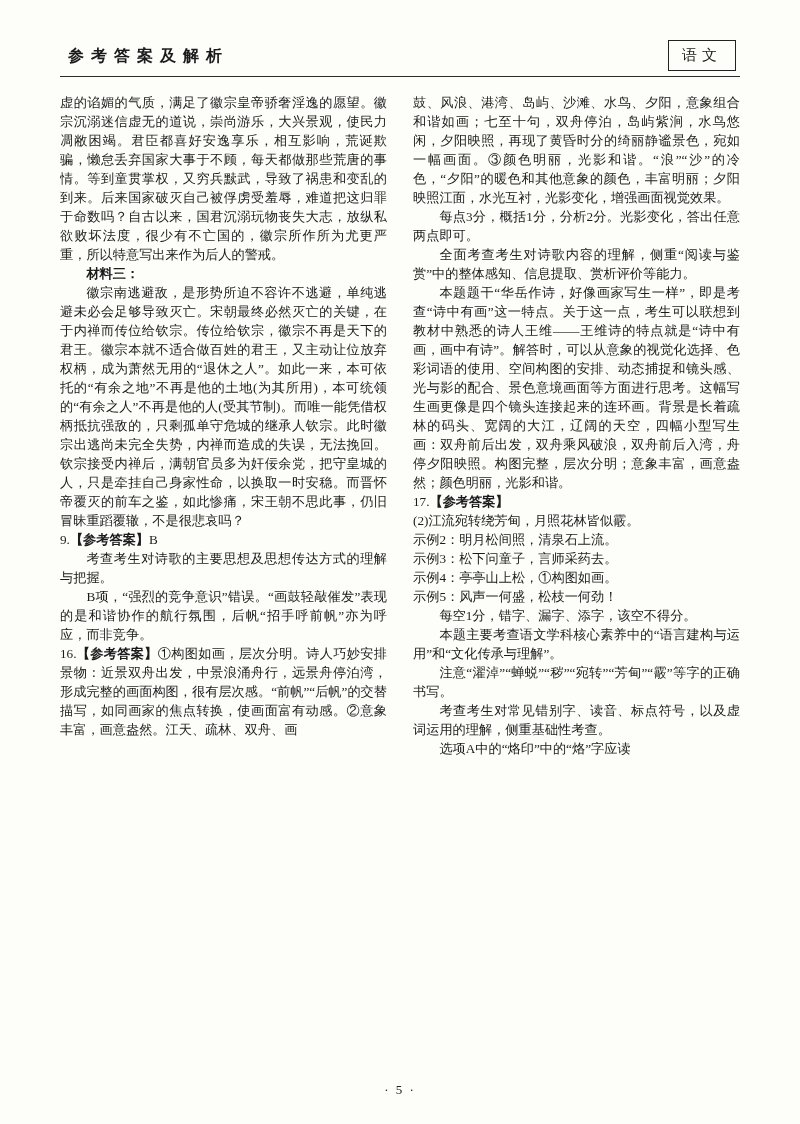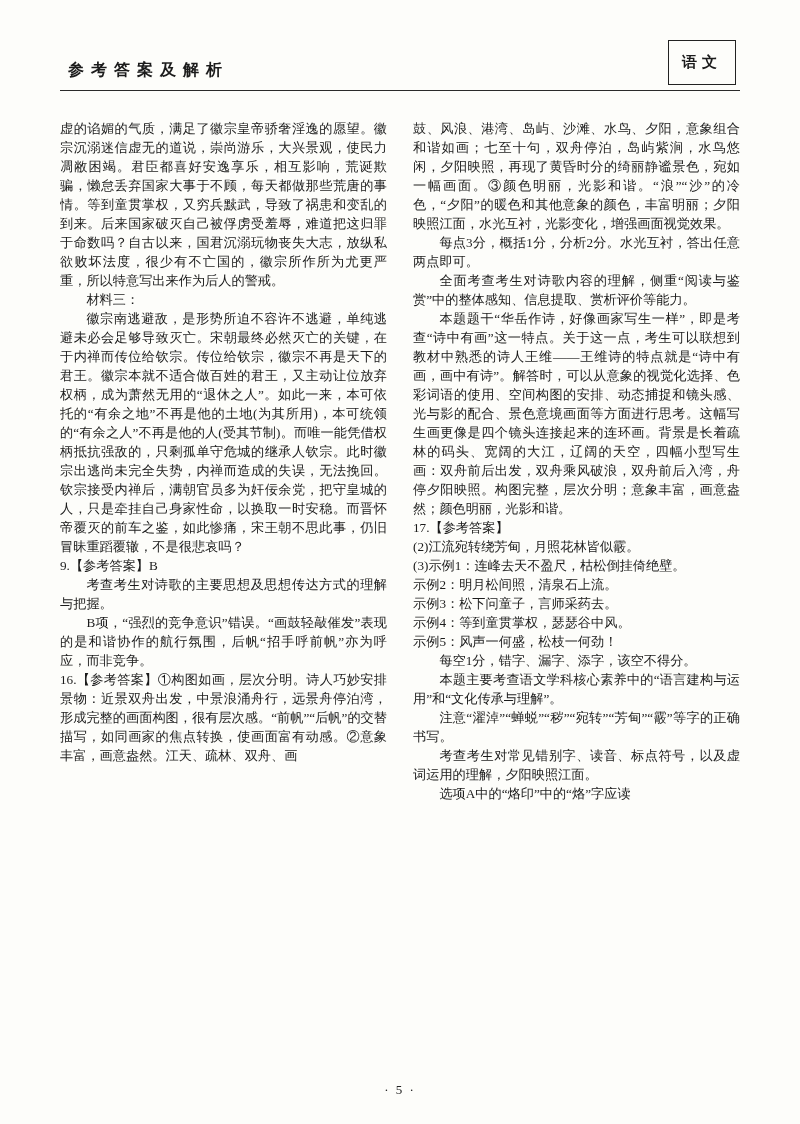--- a/index.html
+++ b/index.html
@@ -17,39 +17,39 @@
   .header{
     display:flex;justify-content:space-between;align-items:flex-end;
     border-bottom:1.5px solid #2a2a2a;
     padding:0 4px 9px 8px;
   }
   .header-title{
     font-size:16px;letter-spacing:7px;font-weight:600;
   }
   .subject-box{
     border:1.6px solid #222;
-    padding:12px 13px;
-    font-size:15px;font-weight:bold;letter-spacing:5px;
+    padding:5px 13px;
+    font-size:15px;font-weight:normal;letter-spacing:5px;
     background:#fdfdfa;
     margin-bottom:-4px;
   }
   .columns{
     flex:1;
     display:flex;gap:26px;
-    margin-top:28px;
+    margin-top:16px;
     overflow:hidden;
   }
   .col{
     flex:1;min-width:0;
     font-size:13.2px;line-height:19px;
     text-align:justify;
   }
   p.para{margin:0;text-indent:2em;}
   p.para.no-indent{text-indent:0;}
-  span.b{font-weight:normal;}
+  span.b{font-weight:bold;}
   span.wavy{
     text-decoration:underline;
     text-decoration-style:wavy;
     text-decoration-thickness:1px;
     text-underline-offset:3px;
   }
   .footer{
     text-align:center;
     font-size:13px;
     letter-spacing:2px;
@@ -72,33 +72,32 @@
         <p class="para no-indent"><span>虚的谄媚的气质，满足了徽宗皇帝骄奢淫逸的愿望。徽宗沉溺迷信虚无的道说，崇尚游乐，大兴景观，使民力凋敝困竭。君臣都喜好安逸享乐，相互影响，荒诞欺骗，懒怠丢弃国家大事于不顾，每天都做那些荒唐的事情。等到童贯掌权，又穷兵黩武，导致了祸患和变乱的到来。后来国家破灭自己被俘虏受羞辱，难道把这归罪于命数吗？自古以来，国君沉溺玩物丧失大志，放纵私欲败坏法度，很少有不亡国的，徽宗所作所为尤更严重，所以特意写出来作为后人的警戒。</span></p>
         <p class="para"><span class="b">材料三：</span></p>
         <p class="para"><span>徽宗南逃避敌，是形势所迫不容许不逃避，单纯逃避未必会足够导致灭亡。宋朝最终必然灭亡的关键，在于内禅而传位给钦宗。传位给钦宗，徽宗不再是天下的君王。徽宗本就不适合做百姓的君王，又主动让位放弃权柄，成为萧然无用的“退休之人”。如此一来，本可依托的“有余之地”不再是他的土地(为其所用)，本可统领的“有余之人”不再是他的人(受其节制)。而唯一能凭借权柄抵抗强敌的，只剩孤单守危城的继承人钦宗。此时徽宗出逃尚未完全失势，内禅而造成的失误，无法挽回。钦宗接受内禅后，满朝官员多为奸佞余党，把守皇城的人，只是牵挂自己身家性命，以换取一时安稳。而晋怀帝覆灭的前车之鉴，如此惨痛，宋王朝不思此事，仍旧冒昧重蹈覆辙，不是很悲哀吗？</span></p>
         <p class="para no-indent"><span>9.</span><span class="b">【参考答案】</span><span>B</span></p>
         <p class="para"><span>考查考生对诗歌的主要思想及思想传达方式的理解与把握。</span></p>
         <p class="para"><span>B项，“强烈的竞争意识”错误。“画鼓轻敲催发”表现的是和谐协作的航行氛围，后帆“招手呼前帆”亦为呼应，而非竞争。</span></p>
         <p class="para no-indent"><span>16.</span><span class="b">【参考答案】</span><span>①构图如画，层次分明。诗人巧妙安排景物：近景双舟出发，中景浪涌舟行，远景舟停泊湾，形成完整的画面构图，很有层次感。“前帆”“后帆”的交替描写，如同画家的焦点转换，使画面富有动感。②意象丰富，画意盎然。江天、疏林、双舟、画</span></p>
       </div>
     <div class="col">
         <p class="para no-indent"><span>鼓、风浪、港湾、岛屿、沙滩、水鸟、夕阳，意象组合和谐如画；七至十句，双舟停泊，岛屿紫涧，水鸟悠闲，夕阳映照，再现了黄昏时分的绮丽静谧景色，宛如一幅画面。③颜色明丽，光影和谐。“浪”“沙”的冷色，“夕阳”的暖色和其他意象的颜色，丰富明丽；夕阳映照江面，水光互衬，光影变化，增强画面视觉效果。</span></p>
-        <p class="para"><span>每点3分，概括1分，分析2分。水光互衬，答出任意两点即可。</span></p>
+        <p class="para"><span>每点3分，概括1分，分析2分。光影变化，答出任意两点即可。</span></p>
         <p class="para"><span>全面考查考生对诗歌内容的理解，侧重“阅读与鉴赏”中的整体感知、信息提取、赏析评价等能力。</span></p>
         <p class="para"><span>本题题干“华岳作诗，好像画家写生一样”，即是考查“诗中有画”这一特点。关于这一点，考生可以联想到教材中熟悉的诗人王维——王维诗的特点就是“诗中有画，画中有诗”。解答时，可以从意象的视觉化选择、色彩词语的使用、空间构图的安排、动态捕捉和镜头感、光与影的配合、景色意境画面等方面进行思考。这幅写生画更像是四个镜头连接起来的连环画。背景是长着疏林的码头、宽阔的大江，辽阔的天空，四幅小型写生画：双舟前后出发，双舟乘风破浪，双舟前后入湾，舟停夕阳映照。构图完整，层次分明；意象丰富，画意盎然；颜色明丽，光影和谐。</span></p>
         <p class="para no-indent"><span>17.</span><span class="b">【参考答案】</span></p>
         <p class="para no-indent"><span>(2)江流宛转绕芳甸，月照花林皆似霰。</span></p>
-        <p class="para no-indent"><span>(3)示例1：连峰去天不盈尺，枯松倒挂倚绝壁。</span></p>
         <p class="para no-indent"><span>示例2：明月松间照，清泉石上流。</span></p>
         <p class="para no-indent"><span>示例3：松下问童子，言师采药去。</span></p>
-        <p class="para no-indent"><span>示例4：等到童贯掌权，瑟瑟谷中风。</span></p>
+        <p class="para no-indent"><span>示例4：亭亭山上松，①构图如画。</span></p>
         <p class="para no-indent"><span>示例5：风声一何盛，松枝一何劲！</span></p>
         <p class="para"><span>每空1分，错字、漏字、添字，该空不得分。</span></p>
         <p class="para"><span>本题主要考查语文学科核心素养中的“语言建构与运用”和“文化传承与理解”。</span></p>
         <p class="para"><span>注意“濯淖”“蝉蜕”“秽”“宛转”“芳甸”“霰”等字的正确书写。</span></p>
-        <p class="para"><span>考查考生对常见错别字、读音、标点符号，以及虚词运用的理解，夕阳映照江面。</span></p>
+        <p class="para"><span>考查考生对常见错别字、读音、标点符号，以及虚词运用的理解，侧重基础性考查。</span></p>
         <p class="para"><span>选项A中的“烙印”中的“烙”字应读</span></p>
       </div>
   </div>
 
   <div class="footer">· 5 ·</div>
 
 </div>
 
 </body></html>

